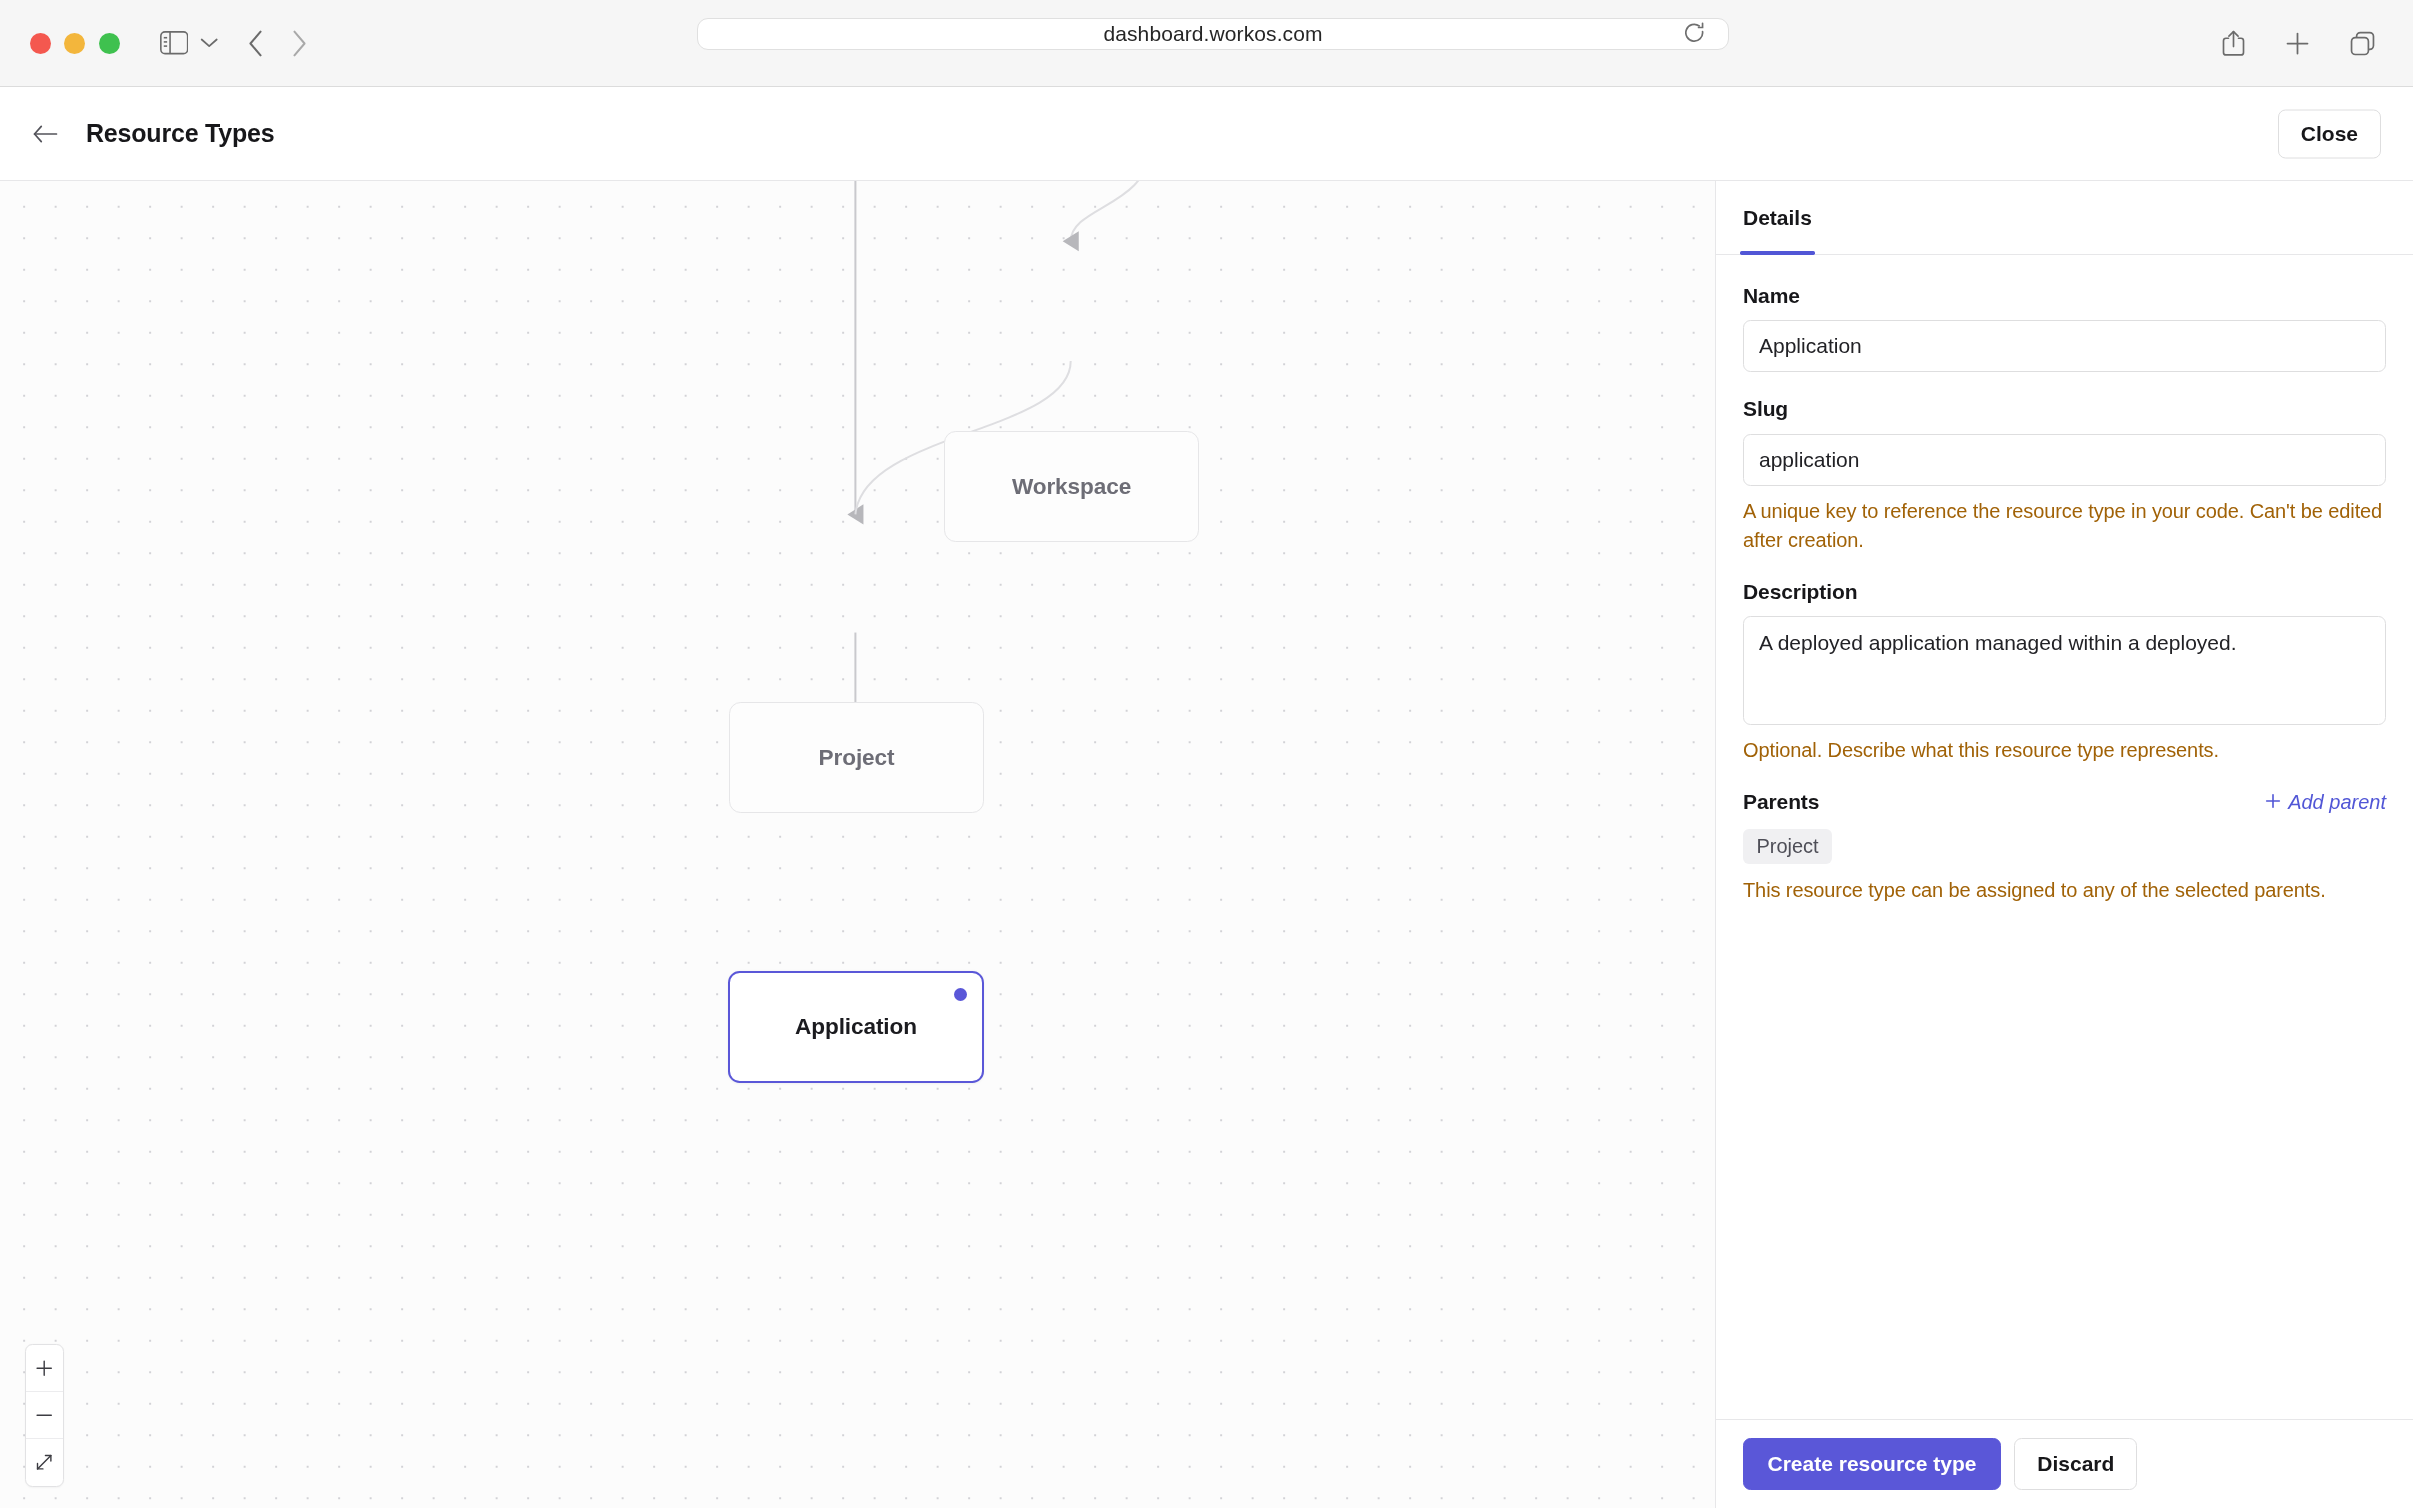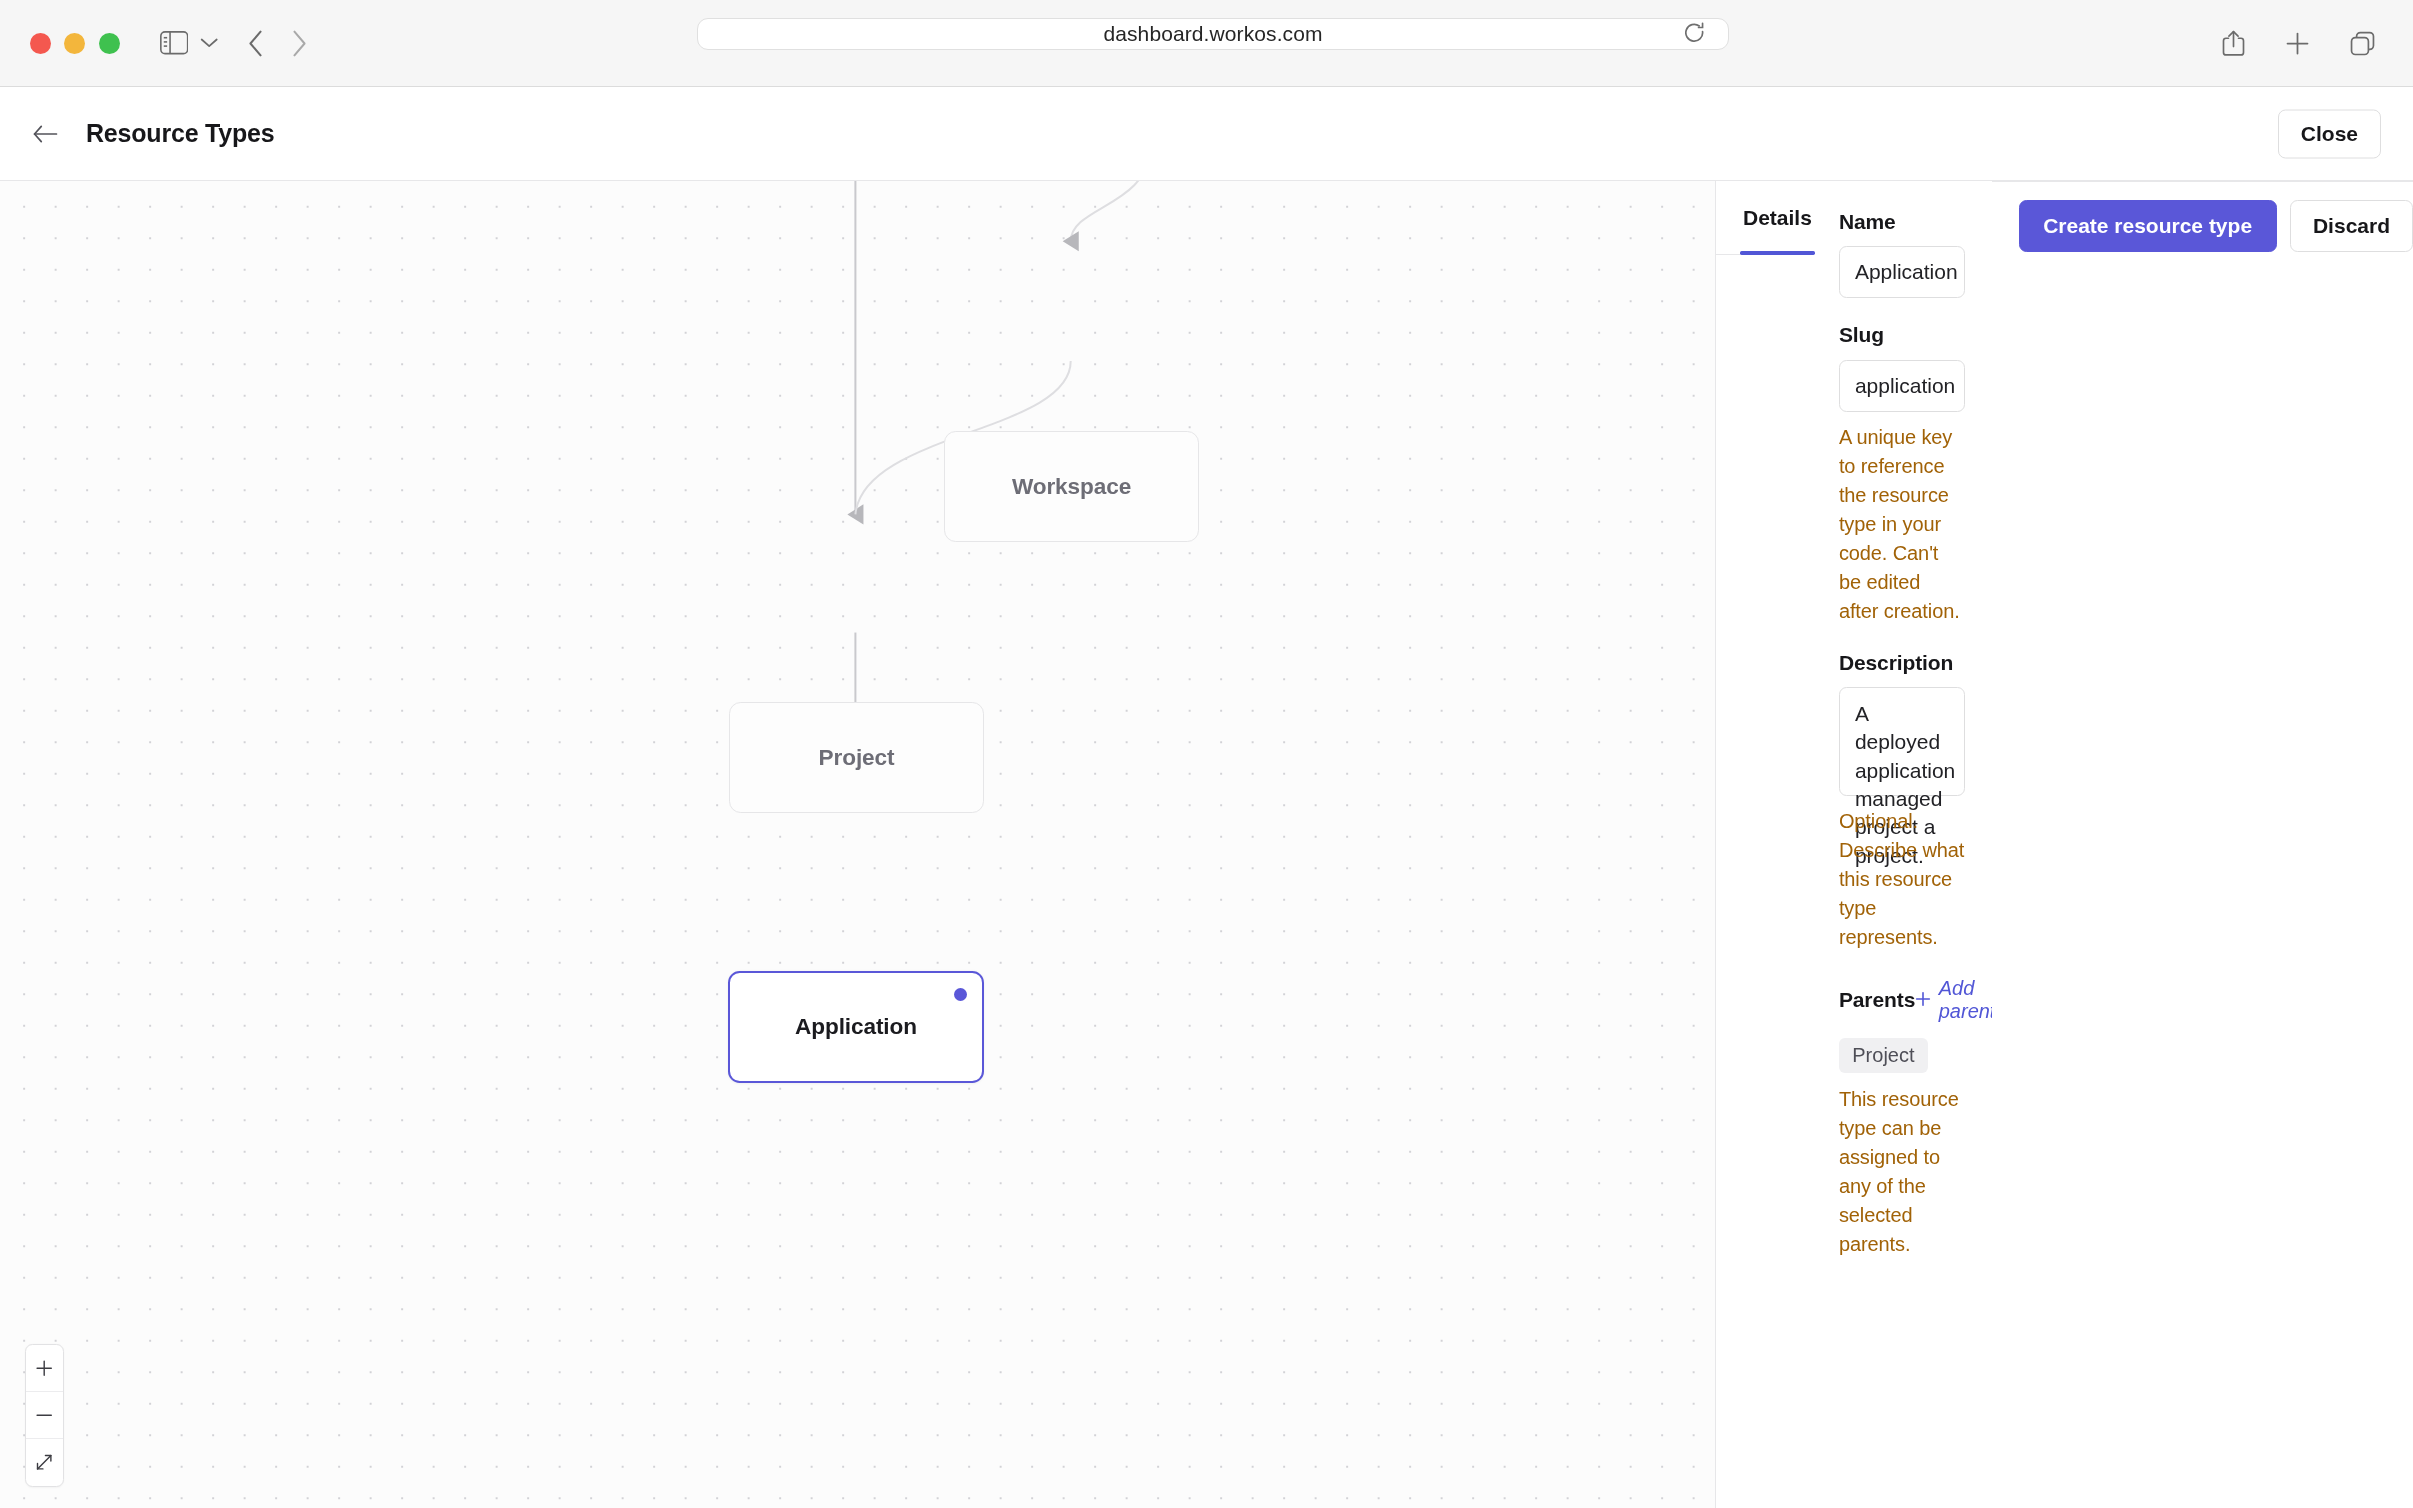--- a/index.html
+++ b/index.html
@@ -129,21 +129,21 @@
     border-bottom:0.8px solid #ececee;
   }
   .zoom-btn:last-child{ border-bottom:none; }
 
   
   .panel{
     position:absolute; left:1715px; top:181px;
     width:698px; height:1327px;
     background:#ffffff;
     border-left:0.8px solid #e7e7e9;
-    display:flex; flex-direction:row;
+    display:flex; flex-direction:column;
   }
   .panel-tabs{
     position:relative;
     height:74px;
     border-bottom:0.8px solid #e7e7e9;
     display:flex; align-items:center;
     padding-left:27px;
   }
   .tab{
     position:relative; height:74px;
@@ -373,21 +373,21 @@
     </div>
 
     <div class="block">
       <div class="field-label">Slug</div>
       <div class="text-input" placeholder="slug">application</div>
       <div class="helper">A unique key to reference the resource type in your code. Can't be edited after creation.</div>
     </div>
 
     <div class="block">
       <div class="field-label">Description</div>
-      <div class="text-area" placeholder="Describe this resource type">A deployed application managed project a project.</div>
+      <div class="text-area" placeholder="Describe this resource type">A deployed application managed within a deployed.</div>
       <div class="helper">Optional. Describe what this resource type represents.</div>
     </div>
 
     <div class="block">
       <div class="parents-head">
         <div class="field-label" style="margin-bottom:0">Parents</div>
         <div class="add-parent">
           <span>
             <svg width="16" height="16" viewBox="0 0 19 19" fill="none" stroke="#5156d6" stroke-width="1.9" stroke-linecap="round">
               <line x1="9.5" y1="2" x2="9.5" y2="17"></line>

